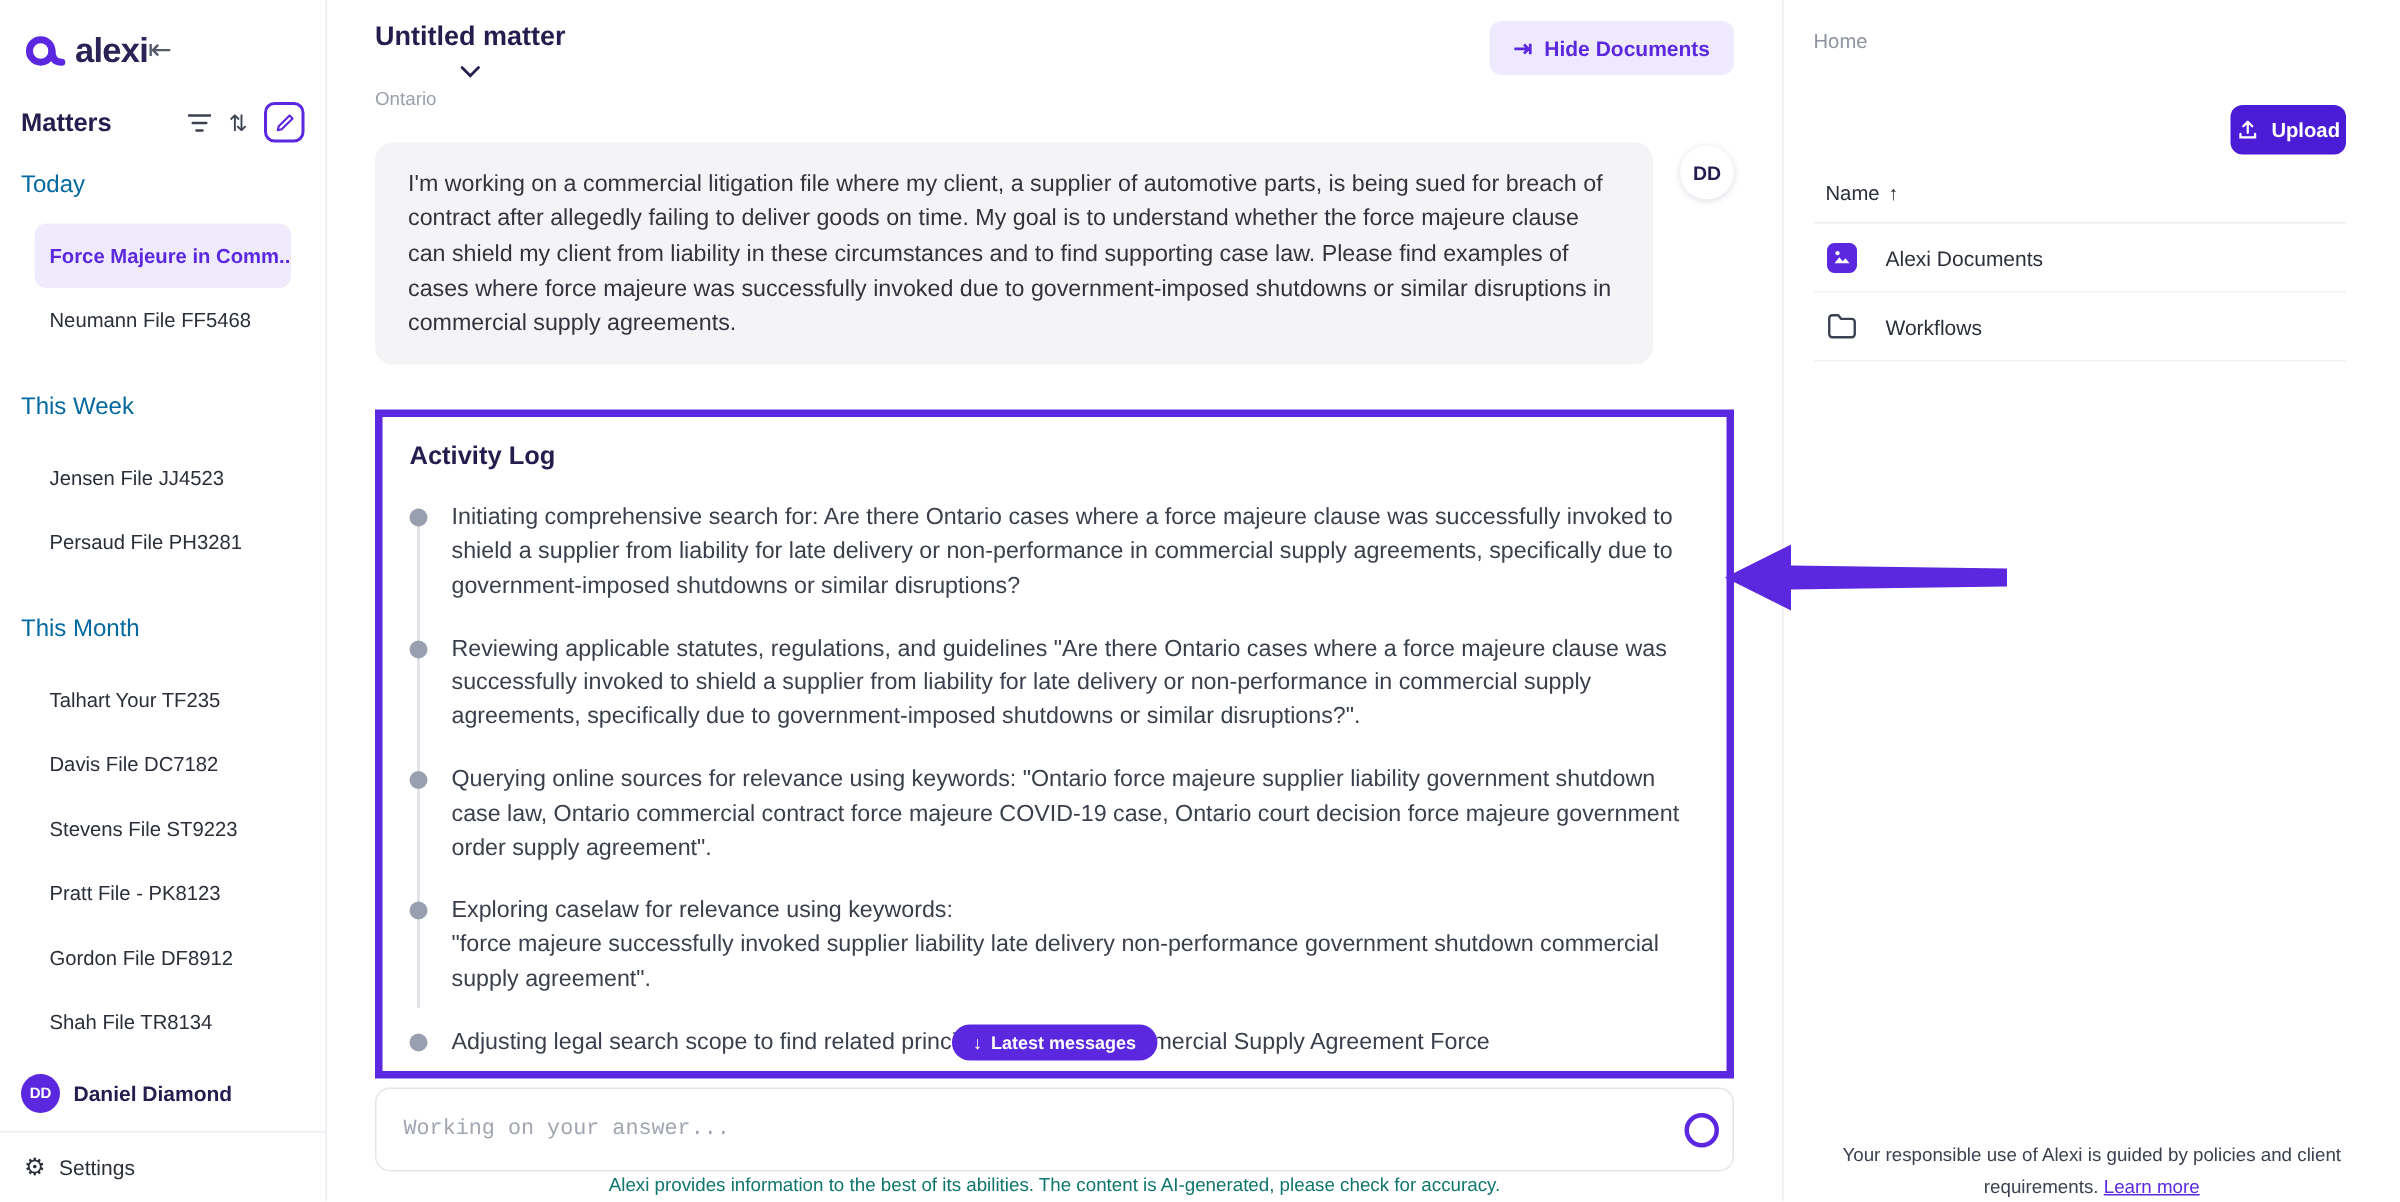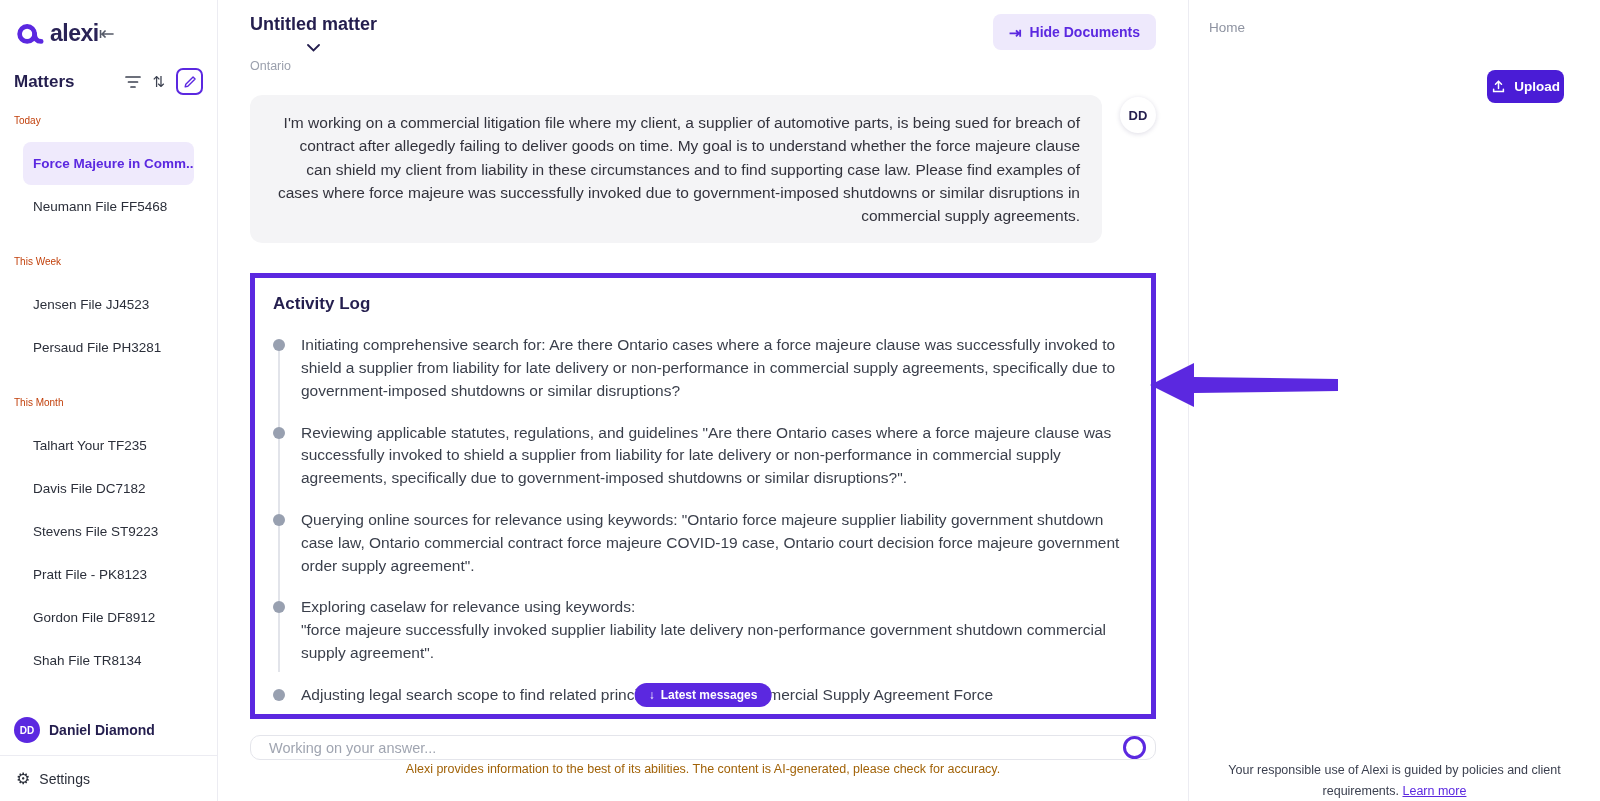--- a/index.html
+++ b/index.html
@@ -16,55 +16,55 @@
   .sidebar-top { display: flex; align-items: center; padding: 18px 16px 12px 14px; }
   .logo { display: flex; align-items: center; gap: 6px; }
   .logo-text { font-size: 23px; font-weight: 700; color: #2a2356; letter-spacing: -0.5px; }
   .collapse-icon { color: #565b69; font-size: 19px; cursor: pointer; line-height: 1; }
   .matters-row { display: flex; justify-content: space-between; align-items: center; padding: 8px 14px 6px; }
   .matters-title { font-size: 17px; font-weight: 700; color: #241e4e; margin: 0; }
   .matters-actions { display: flex; align-items: center; gap: 11px; }
   .icon-btn { background: none; border: none; padding: 0; cursor: pointer; color: #3c4150; display: flex; align-items: center; font-size: 15px; }
   .compose-btn { width: 27px; height: 27px; border: 2px solid #5b28e0; border-radius: 7px; background: #fff; display: flex; align-items: center; justify-content: center; cursor: pointer; padding: 0; }
   .matters-list { flex: 1; overflow: hidden; padding-top: 2px; }
-  .section-label { font-size: 10px; color: #c2410c; padding: 12px 14px 0; }
+  .section-label { font-size: 16px; color: #0369a1; padding: 12px 14px 0; }
   .matters-list ul { list-style: none; margin: 0; padding: 16px; }
   .matter-item { font-size: 13.5px; color: #2b2f3a; padding: 0 10px; height: 43px; display: flex; align-items: center; margin: 0 7px; border-radius: 8px; cursor: pointer; white-space: nowrap; overflow: hidden; }
   .matter-item.active { background: #efeafc; color: #5b28e0; font-weight: 600; }
   .user-row { display: flex; align-items: center; gap: 9px; padding: 10px 14px 12px; cursor: pointer; }
   .avatar-sm { width: 26px; height: 26px; border-radius: 50%; background: #5b28e0; color: #fff; font-size: 10px; font-weight: 700; display: flex; align-items: center; justify-content: center; flex: none; }
   .user-name { font-size: 14px; color: #241e4e; font-weight: 600; }
   .settings-row { border-top: 1px solid #ececf2; display: flex; align-items: center; gap: 9px; padding: 13px 16px; font-size: 14px; color: #2b2f3a; cursor: pointer; }
   .gear-icon { font-size: 16px; color: #2b2f3a; }
 
   
   .main { flex: 1; background: #fff; padding: 0 32px; display: flex; flex-direction: column; min-width: 0; }
   .main-header { display: flex; justify-content: space-between; align-items: flex-start; padding-top: 14px; }
   .matter-title-row { display: flex; align-items: center; gap: 9px; font-size: 18px; font-weight: 700; color: #241e4e; cursor: pointer; flex-direction: column; }
   .matter-region { font-size: 12.5px; color: #9ba0ad; margin-top: 7px; }
   .hide-docs-btn { display: flex; align-items: center; gap: 8px; background: #eee9fc; color: #5b28e0; font-weight: 600; font-size: 14px; border: none; border-radius: 8px; padding: 10px 16px; cursor: pointer; font-family: inherit; }
   .hide-docs-icon { font-size: 15px; line-height: 1; }
-  .message-row { display: flex; gap: 18px; margin-top: 22px; align-items: flex-start; text-align: right; }
+  .message-row { display: flex; gap: 18px; margin-top: 22px; align-items: flex-start; }
   .user-message { flex: 1; background: #f4f4f6; border-radius: 12px; padding: 16px 22px; font-size: 15.5px; line-height: 1.5; color: #33333d; }
   .avatar-lg { width: 36px; height: 36px; border-radius: 50%; background: #fff; box-shadow: 0 1px 5px rgba(30,20,80,.15); color: #241e4e; font-weight: 700; font-size: 13px; display: flex; align-items: center; justify-content: center; flex: none; margin-top: 2px; }
 
   .activity-box { margin-top: 30px; border: 5px solid #5b28e0; background: #fff; position: relative; height: 446px; padding: 16px 24px 0 18px; overflow: hidden; }
   .activity-title { font-size: 17px; font-weight: 700; color: #241e4e; margin: 0 0 20px; }
   .activity-list { list-style: none; margin: 0; padding: 0; position: relative; }
   .activity-list::before { content: ""; position: absolute; left: 5px; top: 14px; bottom: 34px; width: 2px; background: #e2e4ea; }
   .activity-item { position: relative; padding-left: 28px; margin-bottom: 19px; }
   .bullet-dot { position: absolute; left: 0; top: 5px; width: 12px; height: 12px; border-radius: 50%; background: #98a0b0; }
   .activity-text { margin: 0; font-size: 15.5px; line-height: 1.47; color: #3a3f4b; white-space: pre-line; }
   .latest-pill { position: absolute; left: 50%; transform: translateX(-50%); bottom: 7px; background: #5b28e0; color: #fff; font-size: 12px; font-weight: 600; border: none; border-radius: 999px; padding: 5px 14px; display: flex; align-items: center; gap: 6px; cursor: pointer; z-index: 3; font-family: inherit; }
 
-  .input-row { margin-top: 16px; height: 25px; border: 1px solid #e4e5eb; border-radius: 10px; display: flex; align-items: center; padding: 0 9px 0 16px; background: #fff; }
+  .input-row { margin-top: 6px; height: 56px; border: 1px solid #e4e5eb; border-radius: 10px; display: flex; align-items: center; padding: 0 9px 0 16px; background: #fff; font-family: Liberation Mono, monospace; }
   .input-row input { flex: 1; border: none; outline: none; font-size: 14.5px; color: #333; font-family: inherit; background: transparent; }
   .input-row input::placeholder { color: #a0a5b1; }
   .stop-btn { width: 23px; height: 23px; border-radius: 50%; border: 3px solid #5b28e0; background: #fff; cursor: pointer; padding: 0; flex: none; }
-  .disclaimer { text-align: center; color: #a16207; font-size: 12.5px; margin-top: 2px; }
+  .disclaimer { text-align: center; color: #0f766e; font-size: 12.5px; margin-top: 2px; }
 
   
   .docs-panel { width: 412px; flex: none; border-left: 1px solid #ececf2; background: #fff; position: relative; padding: 20px 36px 0 20px; }
   .docs-home { font-size: 13.5px; color: #8e93a1; }
   .upload-btn { position: absolute; top: 70px; right: 36px; background: #4a1cd6; color: #fff; border: none; border-radius: 8px; padding: 9px 4px; font-size: 13.5px; font-weight: 600; display: flex; align-items: center; gap: 8px; cursor: pointer; font-family: inherit; }
   .docs-table { margin-top: 86px; }
   .docs-table-header { display: flex; align-items: center; gap: 6px; font-size: 13.5px; color: #2b2f3a; padding: 0 0 12px 8px; border-bottom: 1px solid #ececf2; }
   .sort-asc { font-size: 13px; color: #2b2f3a; }
   .doc-row { display: flex; align-items: center; gap: 18px; height: 46px; border-bottom: 1px solid #f1f1f5; padding-left: 8px; cursor: pointer; }
   .doc-icon { width: 22px; height: 22px; flex: none; display: flex; align-items: center; justify-content: center; }
@@ -233,20 +233,44 @@
   <aside class="docs-panel">
     <div class="docs-home">Home</div>
     <button class="upload-btn">
       <svg width="15" height="15" viewBox="0 0 16 16">
         <path d="M8 10.2V2.8M4.8 5.5L8 2.3l3.2 3.2" stroke="#fff" stroke-width="1.6" fill="none" stroke-linecap="round" stroke-linejoin="round"></path>
         <path d="M2.8 11v2.4h10.4V11" stroke="#fff" stroke-width="1.6" fill="none" stroke-linecap="round"></path>
       </svg>
       <span>Upload</span>
     </button>
 
+    <div class="docs-table">
+      <div class="docs-table-header">
+        <span>Name</span>
+        <span class="sort-asc">↑</span>
+      </div>
+      <div class="doc-row">
+        <span class="doc-icon">
+          <svg width="22" height="22" viewBox="0 0 22 22">
+              <rect x="1" y="1" width="20" height="20" rx="5" fill="#5b28e0"></rect>
+              <path d="M6 14.5l3.2-4 2.3 2.6 1.8-2 2.7 3.4z" fill="#fff"></path>
+              <circle cx="8" cy="7.8" r="1.4" fill="#fff"></circle>
+            </svg>
+        </span>
+        <span class="doc-name">Alexi Documents</span>
+      </div>
+      <div class="doc-row">
+        <span class="doc-icon">
+          <svg width="20" height="17" viewBox="0 0 20 17">
+              <path d="M1.5 3.2a2 2 0 0 1 2-2h4l2 2.4h7a2 2 0 0 1 2 2v8.2a2 2 0 0 1-2 2h-13a2 2 0 0 1-2-2z" stroke="#3c4150" stroke-width="1.6" fill="none" stroke-linejoin="round"></path>
+            </svg>
+        </span>
+        <span class="doc-name">Workflows</span>
+      </div>
+    </div>
 
     <div class="docs-footer">
       <span>Your responsible use of Alexi is guided by policies and client requirements.</span>
       <span class="link">Learn more</span>
     </div>
   </aside>
 
   <svg class="arrow-annotation" width="192" height="48" viewBox="0 0 192 48">
     <polygon points="2,24 46,2 46,16 190,18 190,30 46,32 46,46" fill="#5b28e0"></polygon>
   </svg>

